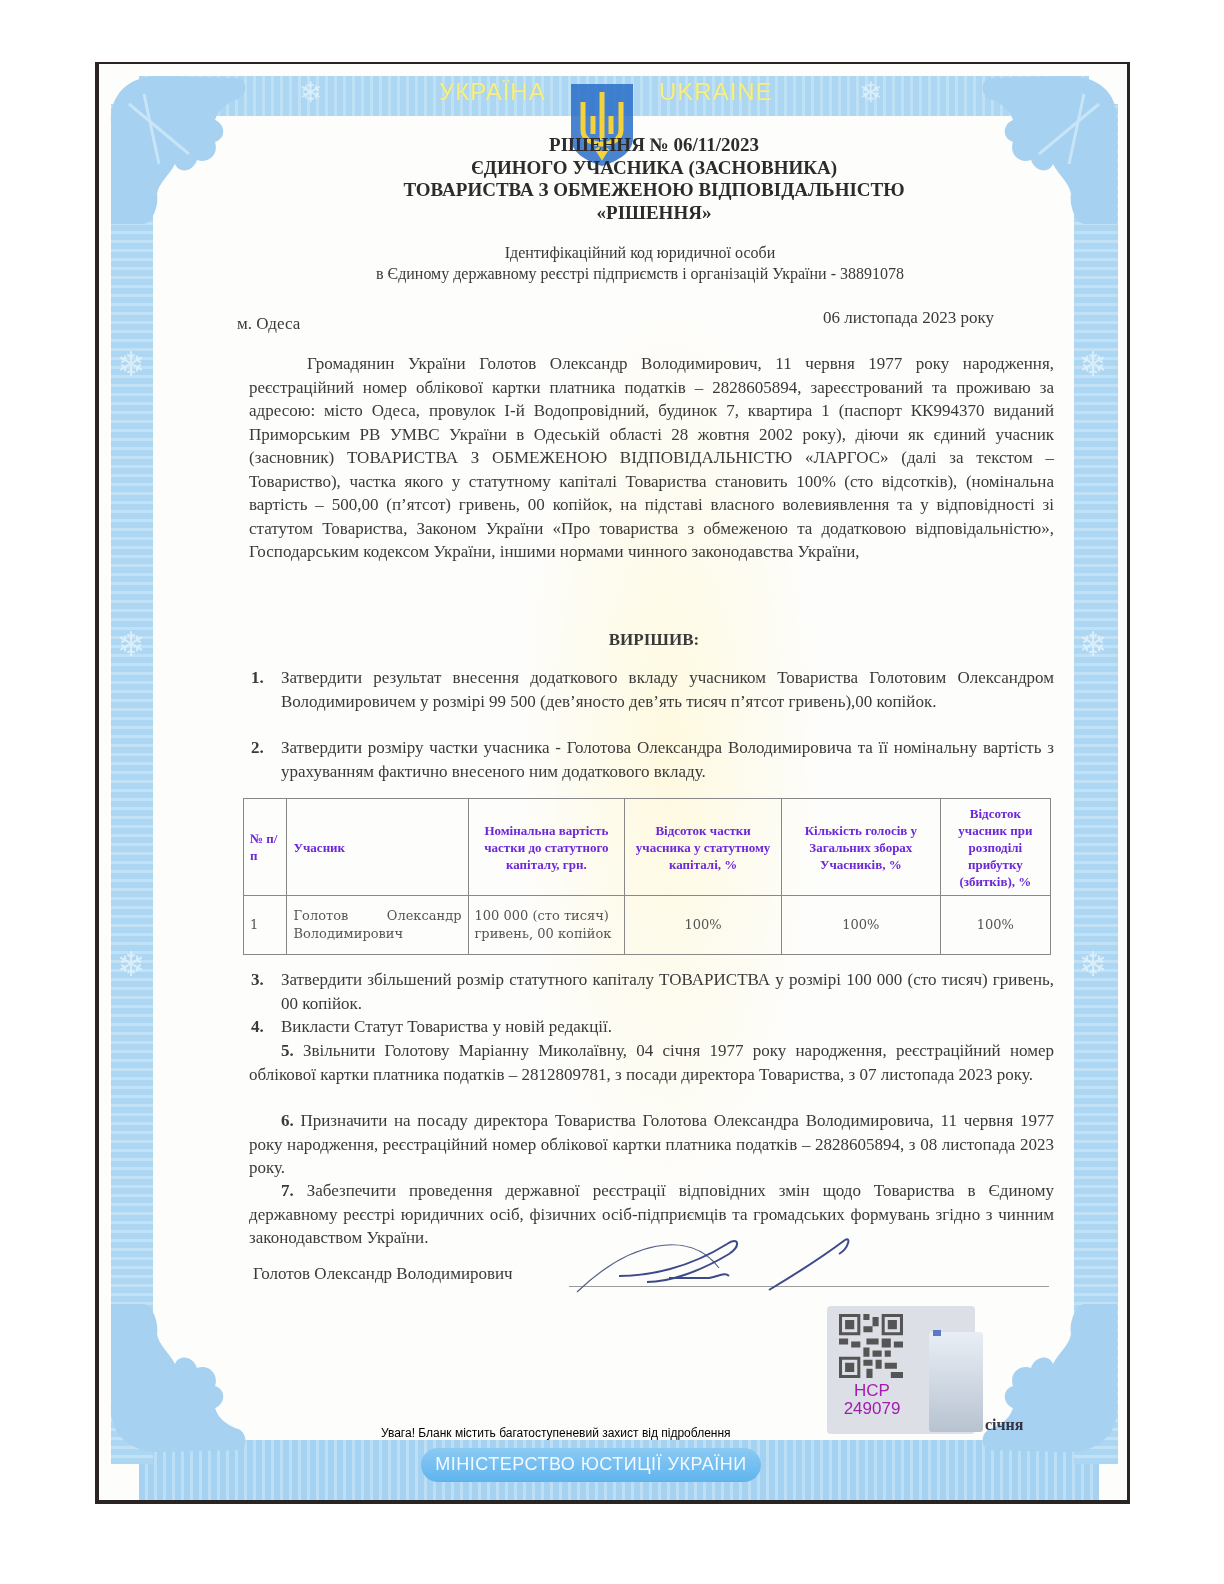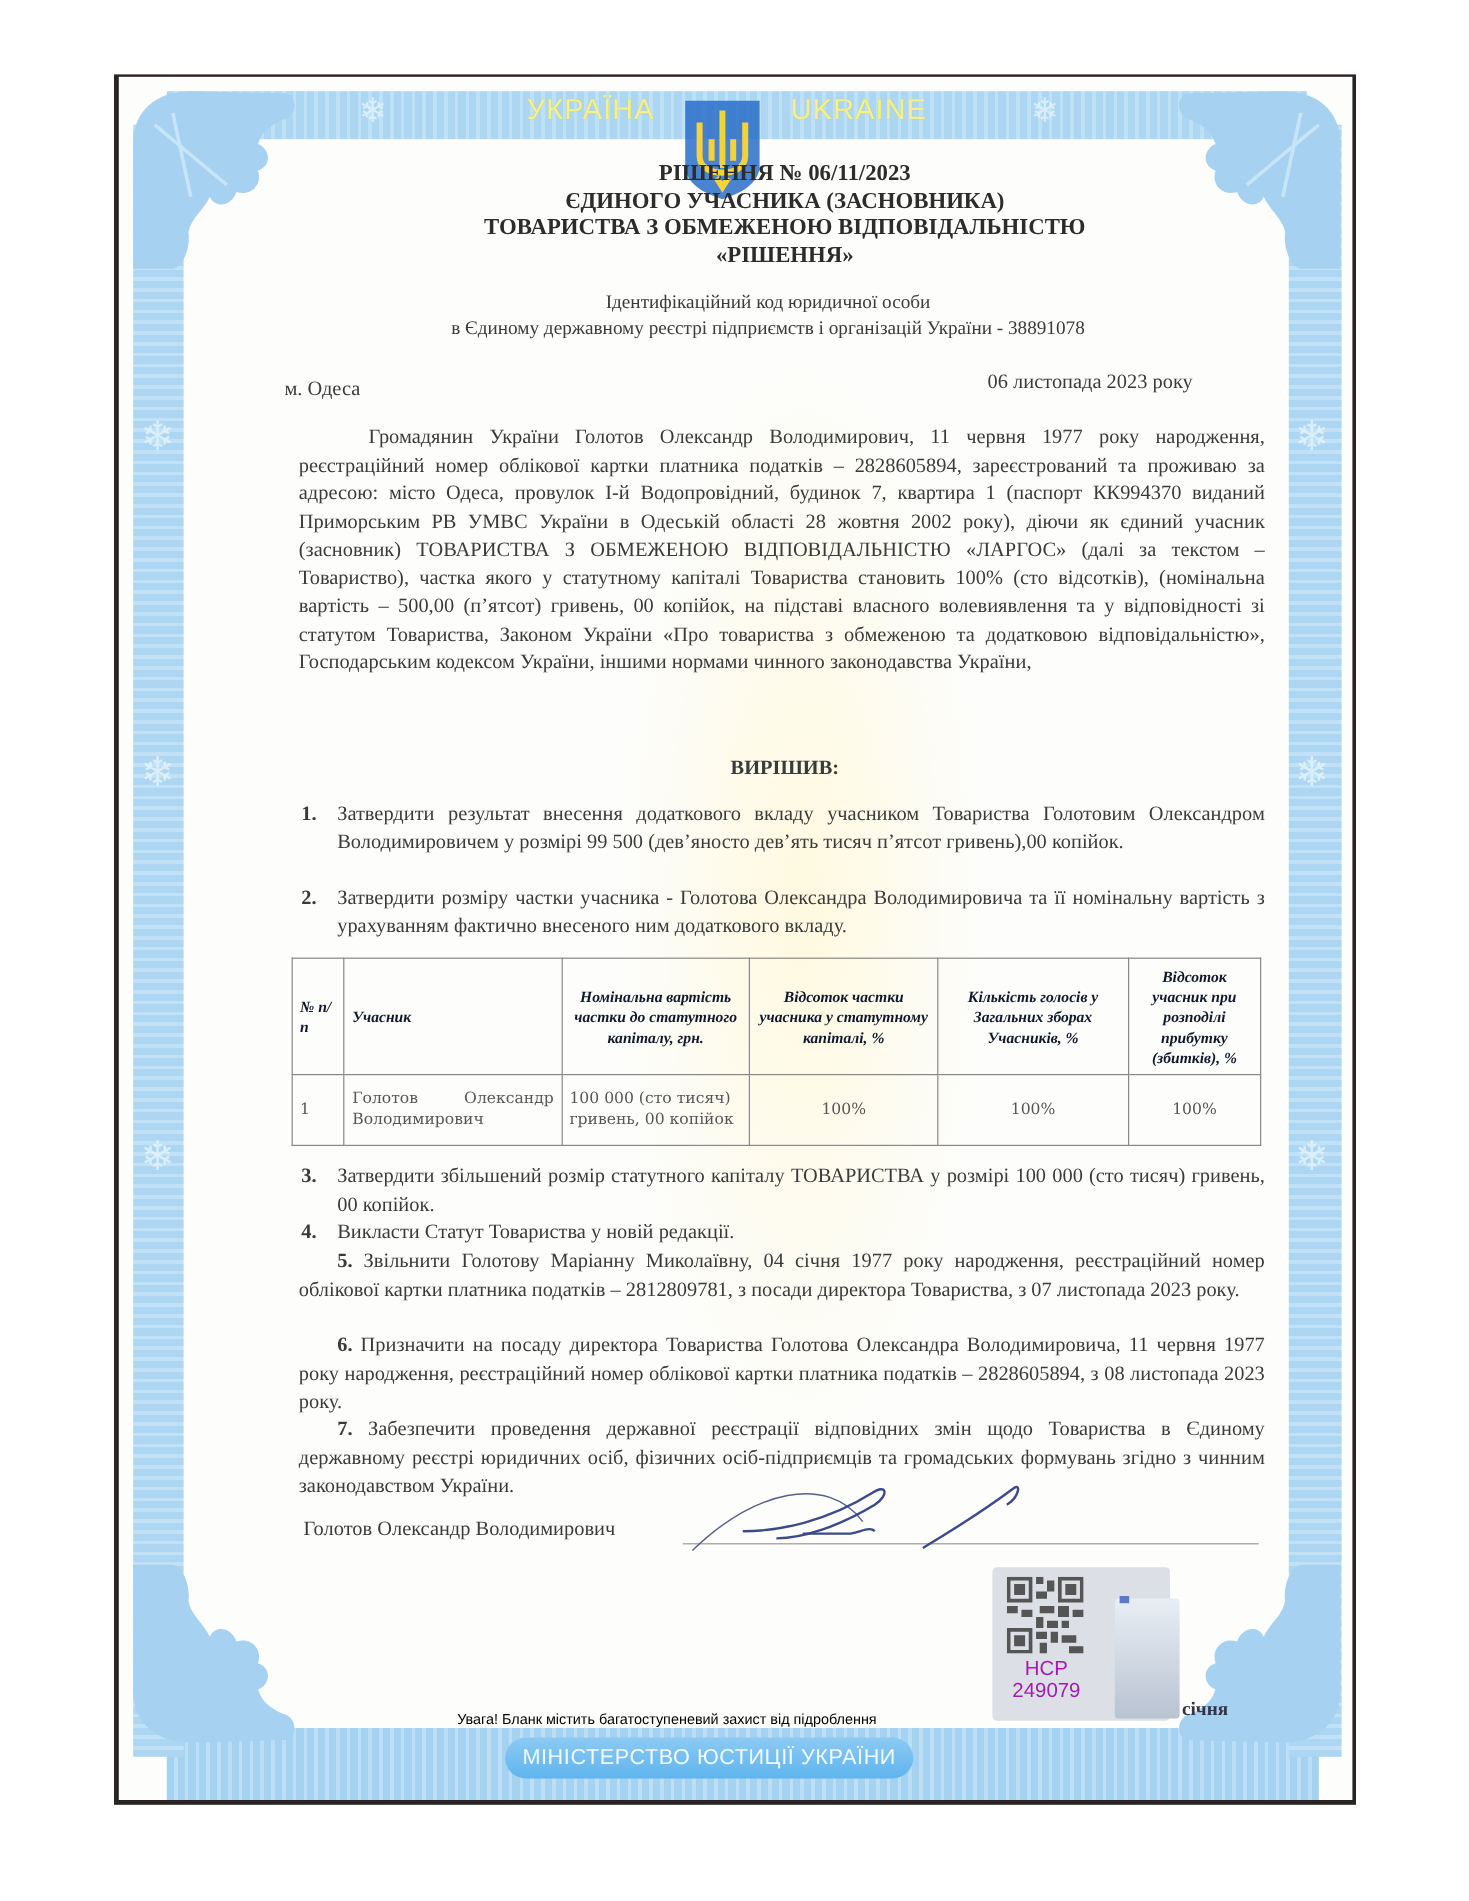--- a/index.html
+++ b/index.html
@@ -45,21 +45,21 @@
   .para .indent { display:inline-block; width:58px; }
   .num { font-weight:bold; }
   .heading { position:absolute; left:150px; width:810px; text-align:center; font-weight:bold; font-size:17px; }
 
   .list-item { position:absolute; left:182px; width:773px; font-size:17px; line-height:23.5px; text-align:justify; }
   .list-item .n { position:absolute; left:-30px; top:0; font-weight:bold; }
 
   table.shares { position:absolute; left:144px; top:734px; width:808px; border-collapse:collapse;
                  font-size:13px; color:#555; }
   table.shares th, table.shares td { border:1px solid #888; padding:2px 6px; vertical-align:middle; }
-  table.shares th { font-style:italic; font-weight:bold; color:#0f172a; text-align:center; line-height:17px; height:92px; }
+  table.shares th { font-weight:bold; color:#6d28d9; text-align:center; line-height:17px; height:92px; }
   table.shares th.left { text-align:left; font-weight:bold; }
   table.shares td { height:54px; font-family:"DejaVu Serif",serif; font-size:13px; line-height:18px; }
   table.shares td.c { text-align:center; }
 
   .sig-name { position:absolute; left:154px; top:1200px; font-size:17px; }
   .sig-line { position:absolute; left:470px; top:1222px; width:480px; height:1px; background:#9a9a9a; }
   .signature { position:absolute; left:470px; top:1168px; width:330px; height:64px; }
 
   .qr-block { position:absolute; left:728px; top:1242px; width:148px; height:128px; background:#dcdfe5;
               border-radius:4px; }

